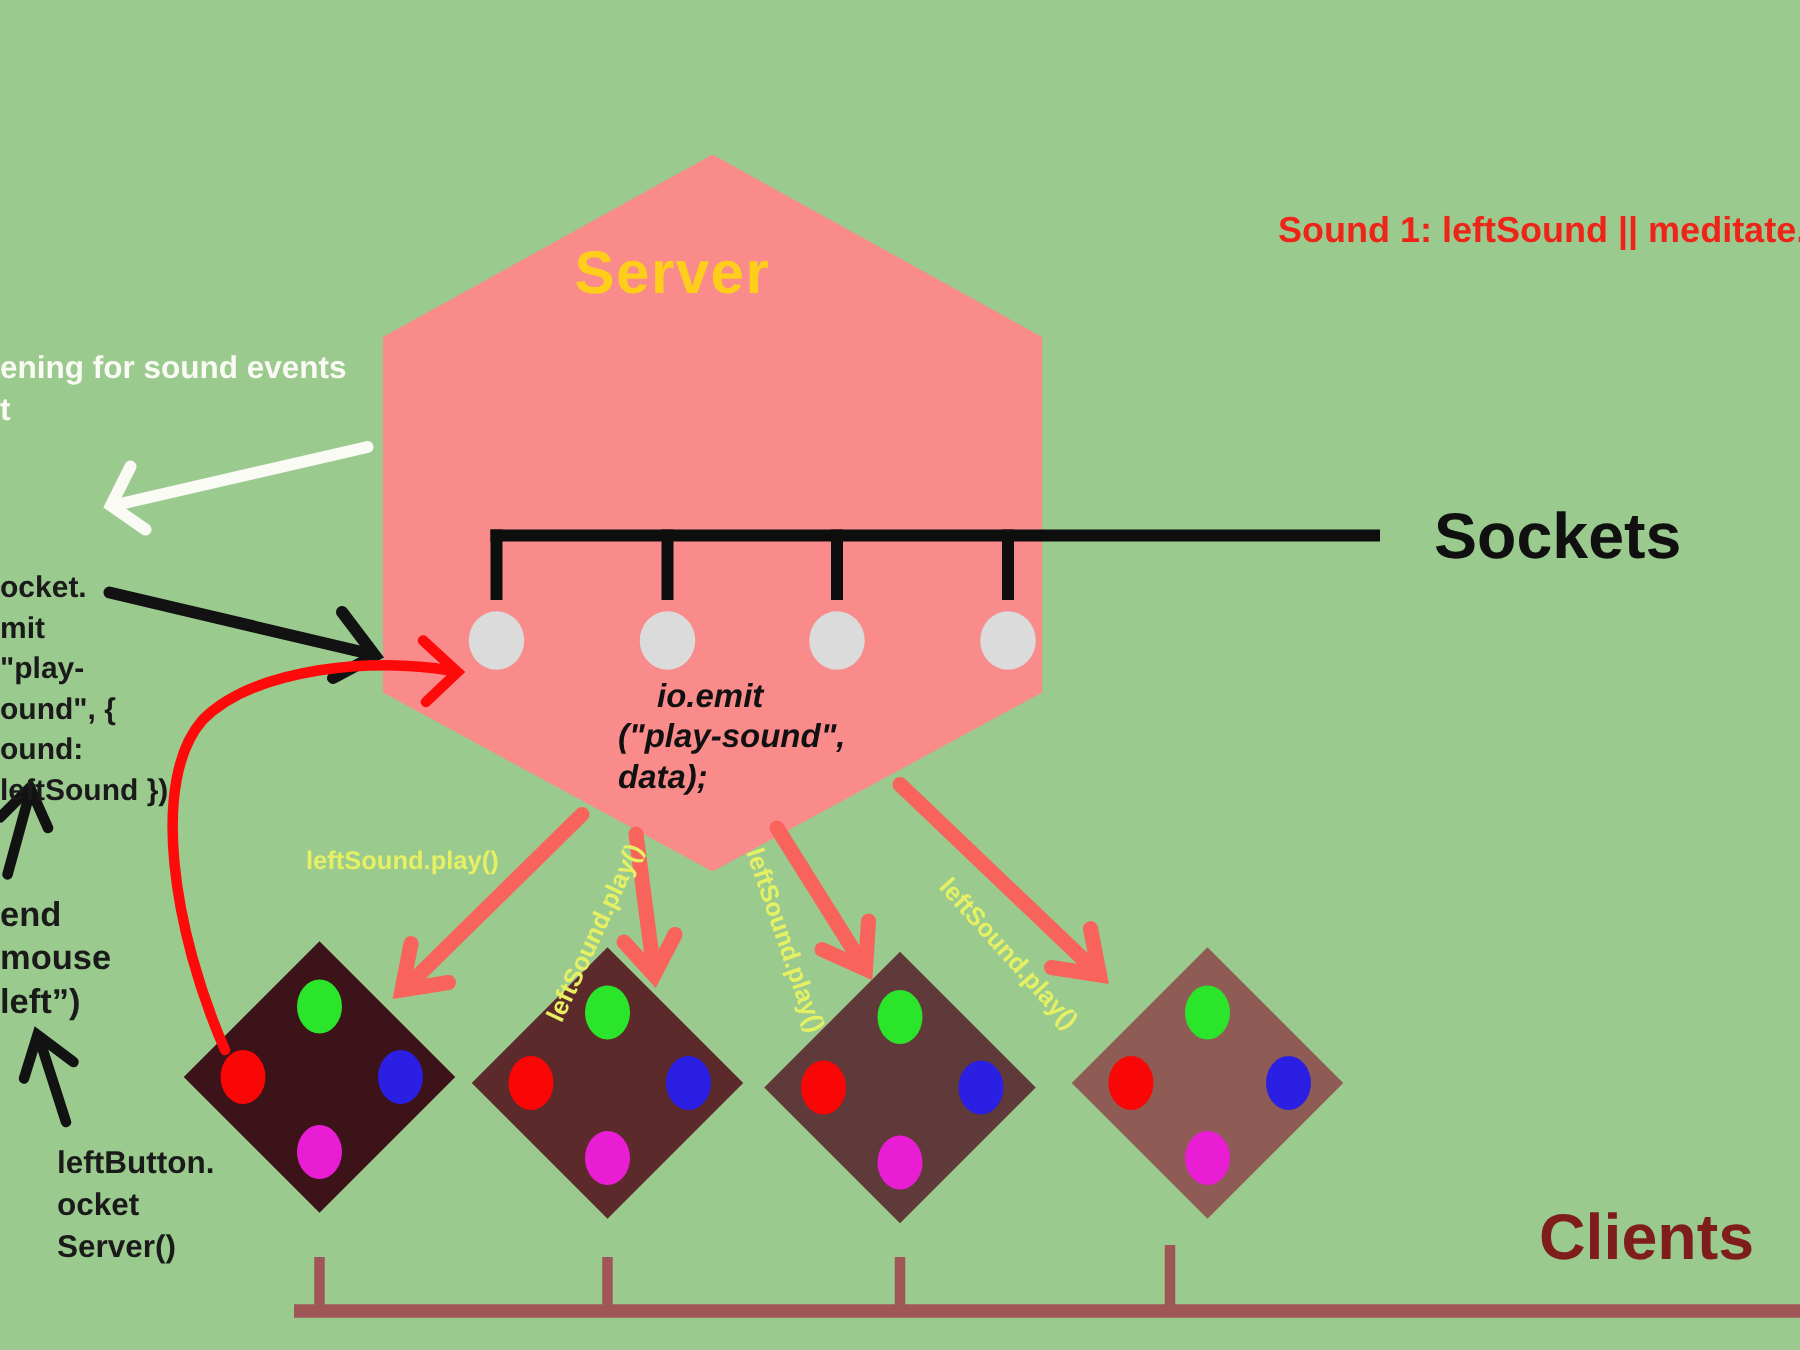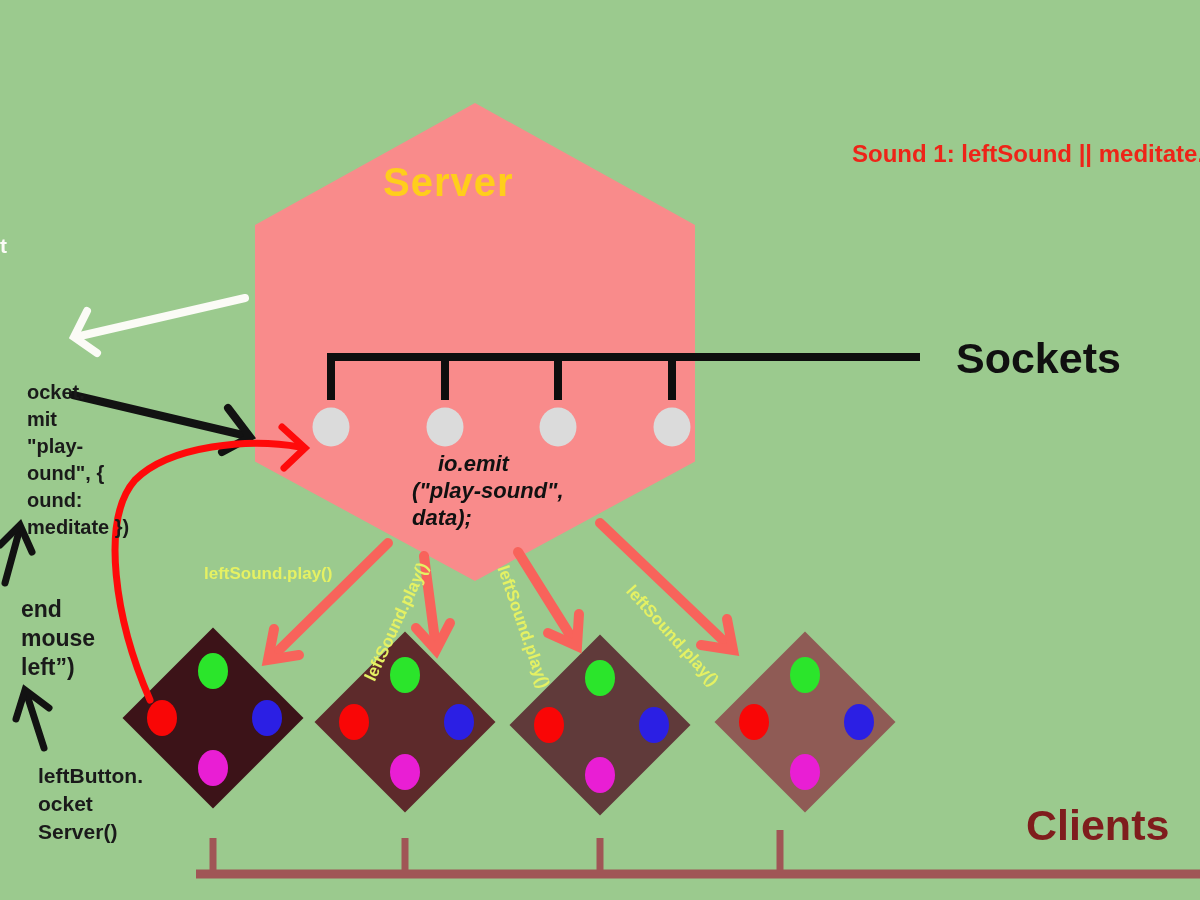--- a/index.html
+++ b/index.html
@@ -19,22 +19,22 @@
   }
   #server-title{left:383px;top:160px;font-size:40px;color:#FFCE1B;letter-spacing:1px;z-index:5;}
   #emit-code{left:412px;top:450px;font-size:22px;line-height:27px;color:#111;z-index:5;font-style:italic;}
   #emit-code .l0{padding-left:26px;}
   
   #sockets-title{left:956px;top:334px;font-size:43px;color:#101010;z-index:5;}
   #clients-title{left:1026px;top:801px;font-size:43px;color:#7f1d1d;z-index:5;}
   #sound-note{left:852px;top:140px;font-size:24px;color:#EE2418;white-space:nowrap;z-index:5;}
   
   #listening-note{left:0px;top:232px;font-size:21px;line-height:28px;color:#FBFBF6;z-index:5;}
-  #socket-code{left:0px;top:379px;font-size:20px;line-height:27px;color:#1A1A1A;z-index:5;margin-left:27px;}
-  #send-sound{left:0px;top:595px;font-size:23px;line-height:29px;color:#1A1A1A;z-index:5;margin-left:21px;}
+  #socket-code{left:0px;top:379px;font-size:20px;line-height:27px;color:#1A1A1A;z-index:5;}
+  #send-sound{left:0px;top:595px;font-size:23px;line-height:29px;color:#1A1A1A;z-index:5;}
   #left-button{left:38px;top:762px;font-size:21px;line-height:28px;color:#1A1A1A;z-index:5;}
   
   .play-label{font-size:17px;color:#E5F163;white-space:nowrap;z-index:5;}
   #play1{left:204px;top:564px;}
   #play2{left:397px;top:622px;transform:translate(-50%,-50%) rotate(-65deg);}
   #play3{left:523px;top:627px;transform:translate(-50%,-50%) rotate(71deg);}
   #play4{left:672px;top:636px;transform:translate(-50%,-50%) rotate(48deg);}
   
   .client{width:184px;height:184px;z-index:1;}
   .client .square{position:absolute;left:28px;top:28px;width:128px;height:128px;transform:rotate(45deg);}
@@ -59,30 +59,31 @@
   <div class="l0">io.emit</div>
   <div>("play-sound",</div>
   <div>data);</div>
 </div>
 
 <div class="abs" id="sockets-title">Sockets</div>
 <div class="abs" id="clients-title">Clients</div>
 <div class="abs" id="sound-note">Sound 1: leftSound || meditate.m</div>
 
 <div class="abs" id="listening-note">
+  <div>ening for sound events</div>
   <div>t</div>
 </div>
 
 <div class="abs" id="socket-code">
   <div>ocket.</div>
   <div>mit</div>
   <div>"play-</div>
   <div>ound", {</div>
   <div>ound:</div>
-  <div>meditate })</div>
+  <div>leftSound })</div>
 </div>
 
 <div class="abs" id="send-sound">
   <div>end</div>
   <div>mouse</div>
   <div>left”)</div>
 </div>
 
 <div class="abs" id="left-button">
   <div>leftButton.</div>

